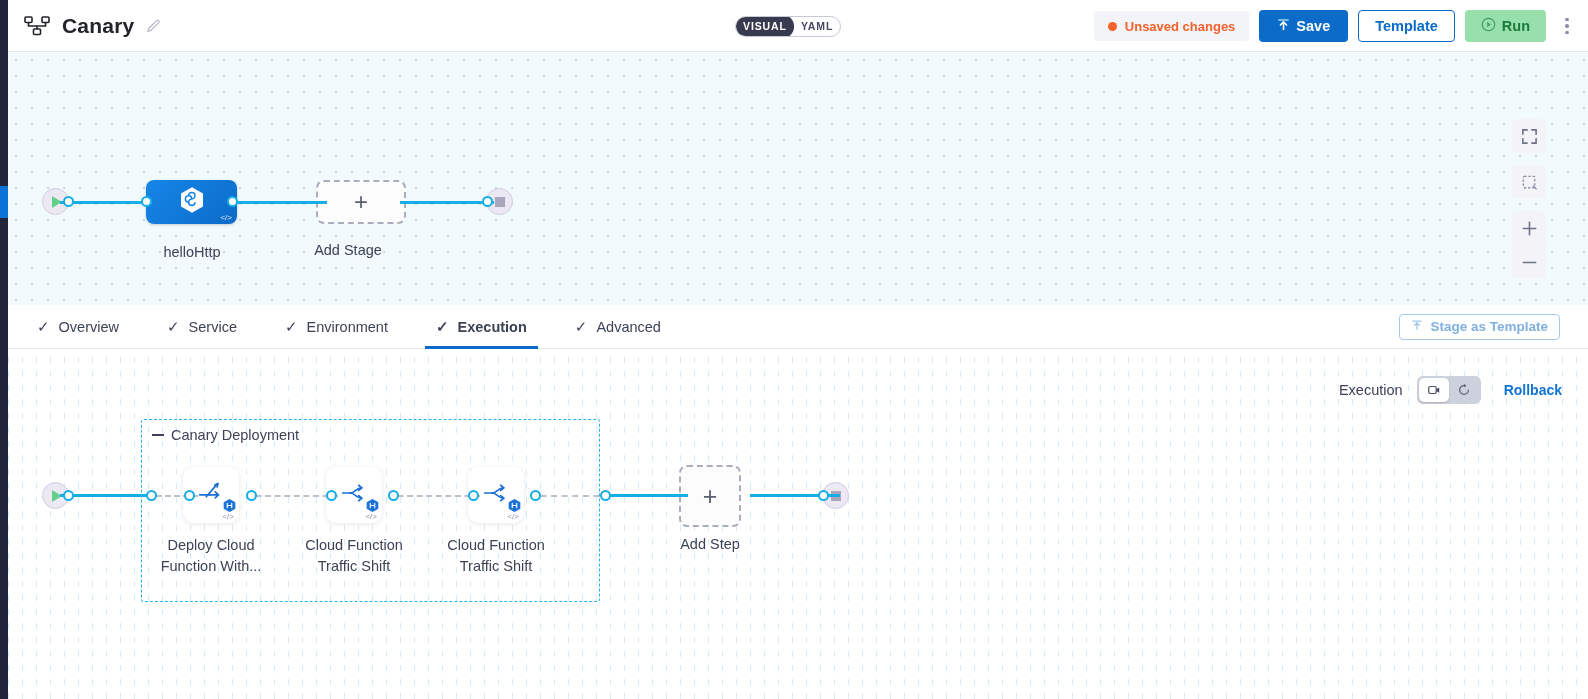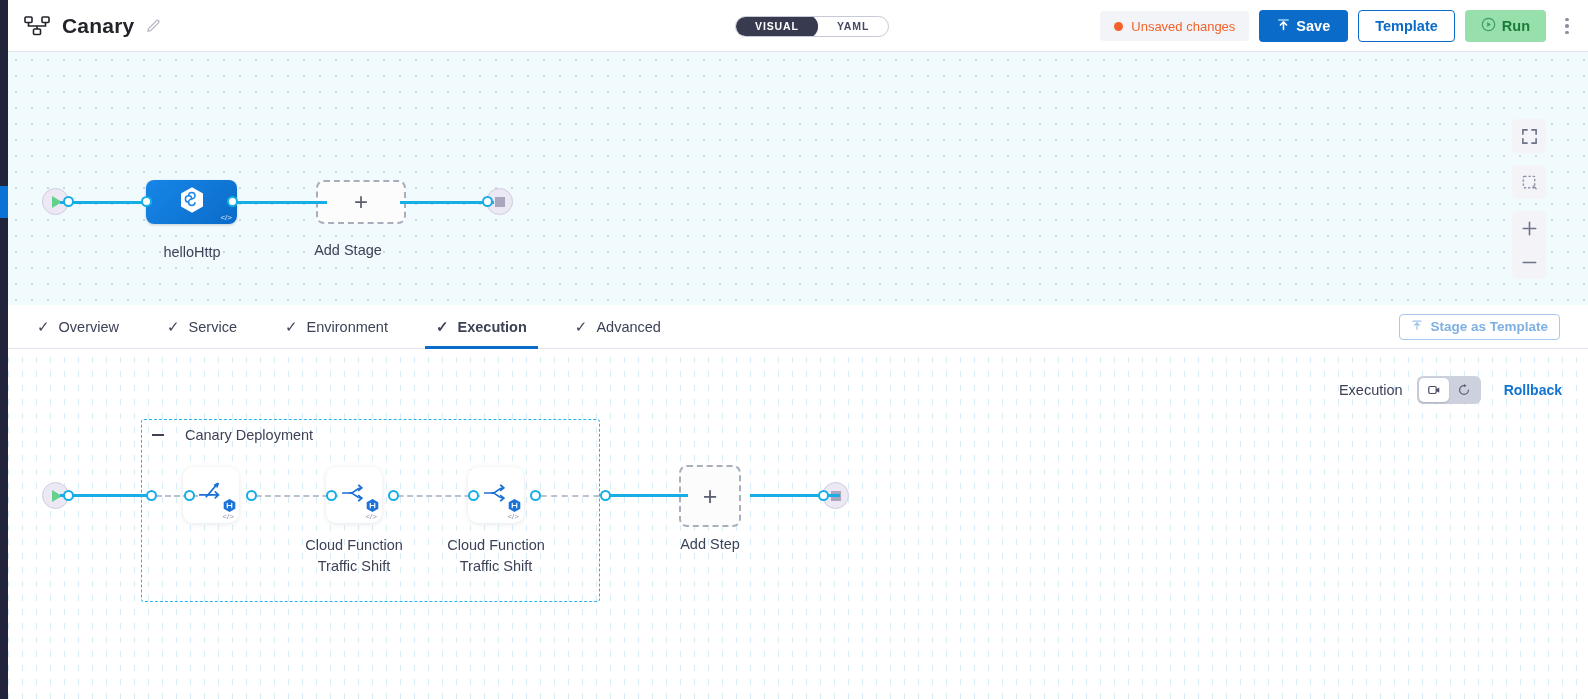--- a/index.html
+++ b/index.html
@@ -33,36 +33,36 @@
   .edit-pencil { width: 16px; height: 16px; opacity: .55; }
 
   .toggle-wrap {
     position: absolute; left: 727px; top: 16px;
     display: flex; align-items: center;
     border-radius: 11px; background: #ffffff; border: 1px solid #c6c9d6;
     height: 21px; overflow: hidden;
   }
   .toggle-seg {
     font-size: 10.5px; font-weight: 700; letter-spacing: .9px;
-    padding: 0 19px; height: 21px; line-height: 21px; color: #454861;
+    padding: 0 7px; height: 21px; line-height: 21px; color: #454861;
   }
   .toggle-seg.active {
     background: #383a4f; color: #ffffff; border-radius: 11px;
     margin: -1px 0; height: 23px; line-height: 23px;
   }
 
   .hdr-right {
     position: absolute; right: 10px; top: 0; height: 52px;
     display: flex; align-items: center; gap: 10px;
   }
   .badge-unsaved {
     display: flex; align-items: center; gap: 8px;
     background: #f3f4f8; border-radius: 4px;
     padding: 0 14px; height: 30px;
-    font-size: 13px; font-weight: 400; color: #f4622c;
+    font-size: 13px; font-weight: 700; color: #f4622c;
   }
   .dot-orange { width: 9px; height: 9px; border-radius: 50%; background: #f4622c; flex: none; }
   .btn {
     display: flex; align-items: center; justify-content: center; gap: 6px;
     height: 32px; border-radius: 4px; font-size: 14.5px; font-weight: 700;
     cursor: pointer; white-space: nowrap;
   }
   .btn-save { background: #0b6bc8; color: #fff; padding: 0 18px; }
   .btn-discard { background: #fff; color: #0b6bc8; border: 1px solid #0b6bc8; padding: 0 16px; }
   .btn-run { background: #97dfab; color: #1d7a3d; padding: 16px 16px; }
@@ -173,21 +173,21 @@
     display: flex; align-items: center; justify-content: center; cursor: pointer;
   }
   .seg-item.on { background: #ffffff; box-shadow: 0 1px 2px rgba(0,0,0,.16); }
   .rollback-link { font-size: 14px; color: #1173d4; font-weight: 700; cursor: pointer; margin-left: 9px; }
 
   .stage-group {
     position: absolute; left: 141px; top: 419px; width: 459px; height: 183px;
     border: 1.5px dashed #25b4ea; border-radius: 3px; background: transparent; z-index: 3;
   }
   .stage-title {
-    position: absolute; left: 152px; top: 427px; display: flex; align-items: center; gap: 21px;
+    position: absolute; left: 152px; top: 427px; display: flex; align-items: center; gap: 7px;
     font-size: 14.5px; color: #3d4257; z-index: 5;
   }
   .stage-dash { width: 12px; height: 2px; background: #3d4257; display: block; }
   .step-tile {
     position: absolute; width: 56px; height: 56px; border-radius: 10px;
     background: #ffffff; box-shadow: 0 1px 5px rgba(60,70,90,.13);
     display: flex; align-items: center; justify-content: center; cursor: pointer;
   }
   .hex-badge {
     position: absolute; right: 2px; bottom: 10px; width: 15px; height: 15px;
@@ -413,20 +413,24 @@
       </svg>
     </span>
     <span class="hex-badge">
       <svg viewBox="0 0 16 16" width="15" height="15">
         <path d="M8 1 L14.2 4.6 V11.4 L8 15 L1.8 11.4 V4.6 Z" fill="#1b72d8"></path>
         <path d="M5.6 5.6 V10.4 M10.4 5.6 V10.4 M5.6 8 H10.4" stroke="#ffffff" stroke-width="1.2" stroke-linecap="round"></path>
       </svg>
     </span>
     <span class="tile-code">&lt;/&gt;</span>
   </div>
+  <div class="node-caption" style="left:151px; top:535px; width:120px;">
+    <div>Deploy Cloud</div>
+    <div>Function With...</div>
+  </div>
 
   <div class="step-tile" style="left:326px; top:467px;">
     <span>
       <svg viewBox="0 0 34 34" width="32" height="32">
         <path d="M5 17 H13" stroke="#1b6fd4" stroke-width="1.8" stroke-linecap="round"></path>
         <path d="M13 17 C18 17 19 11.5 25 11.5" fill="none" stroke="#1b6fd4" stroke-width="1.8" stroke-linecap="round"></path>
         <path d="M13 17 C18 17 19 22.5 25 22.5" fill="none" stroke="#1b6fd4" stroke-width="1.8" stroke-linecap="round"></path>
         <path d="M22 8.8 L25.4 11.5 L22 14.2" fill="none" stroke="#1b6fd4" stroke-width="1.8" stroke-linecap="round" stroke-linejoin="round"></path>
         <path d="M22 19.8 L25.4 22.5 L22 25.2" fill="none" stroke="#1b6fd4" stroke-width="1.8" stroke-linecap="round" stroke-linejoin="round"></path>
       </svg>

